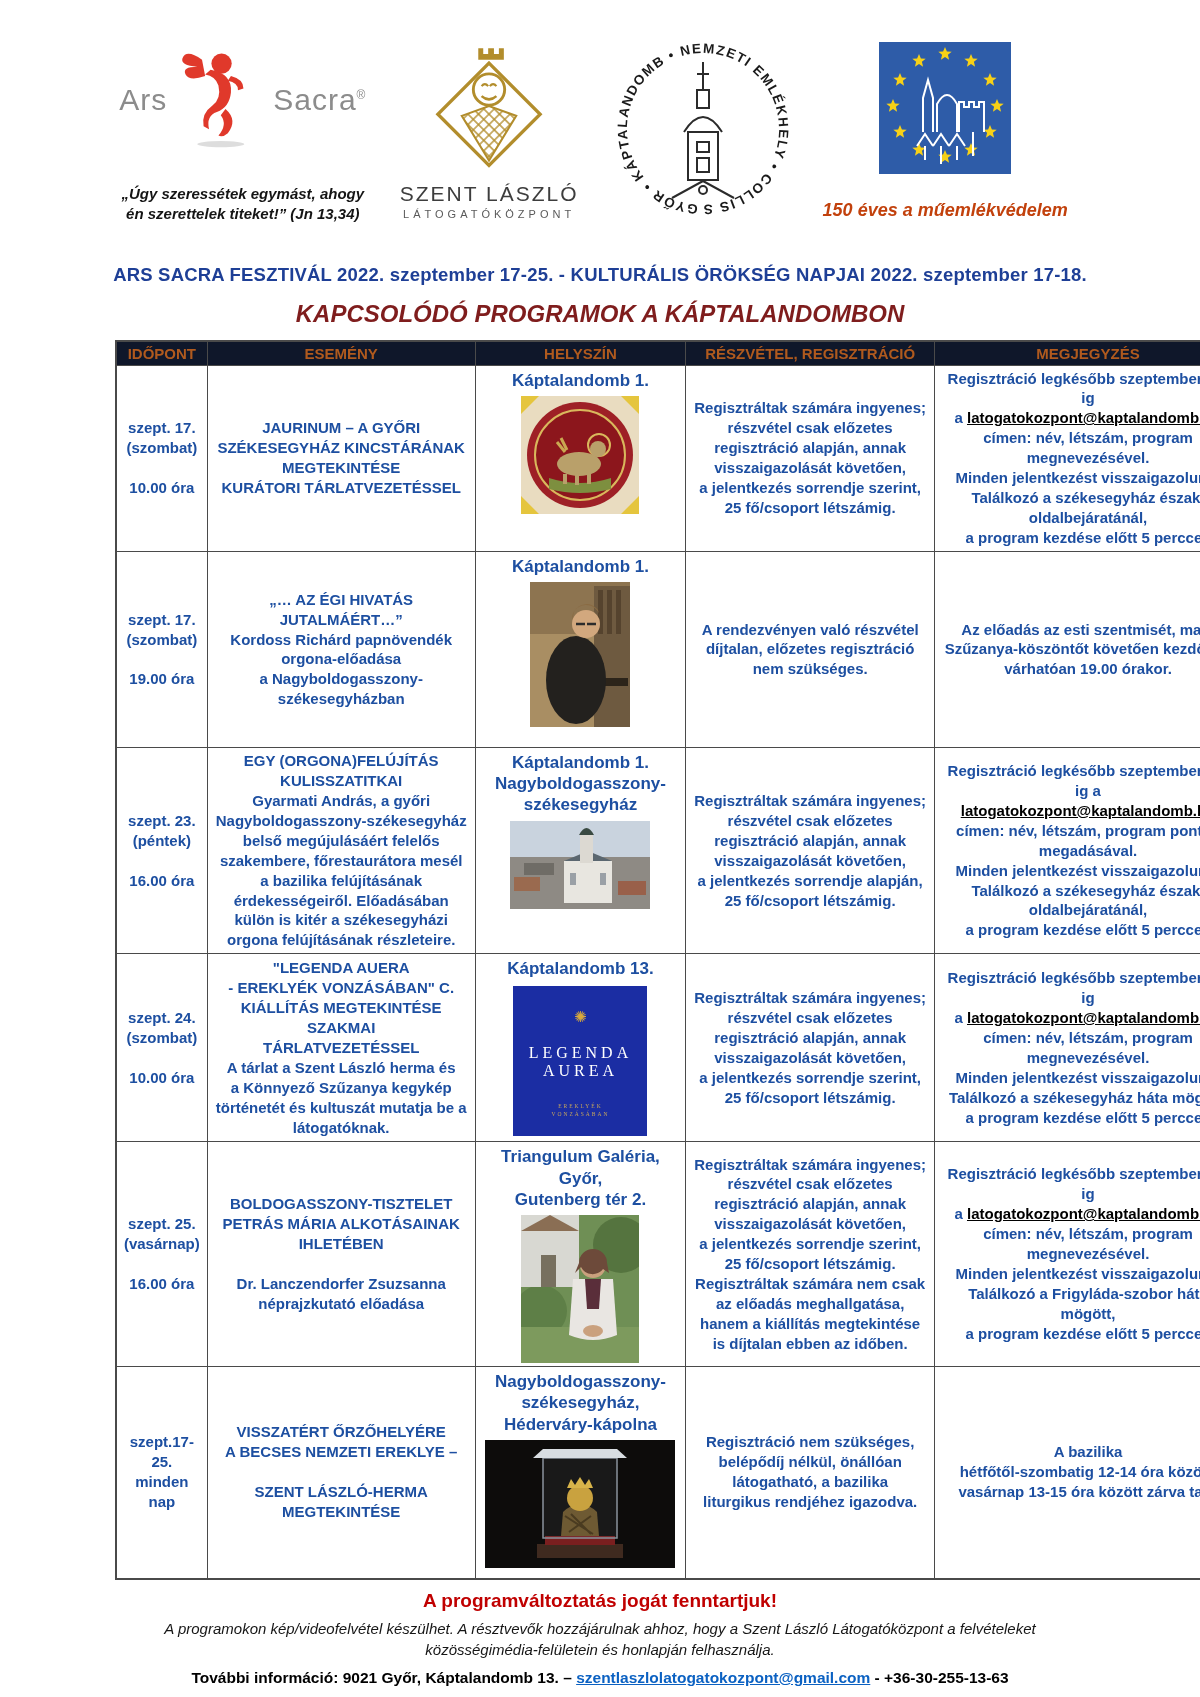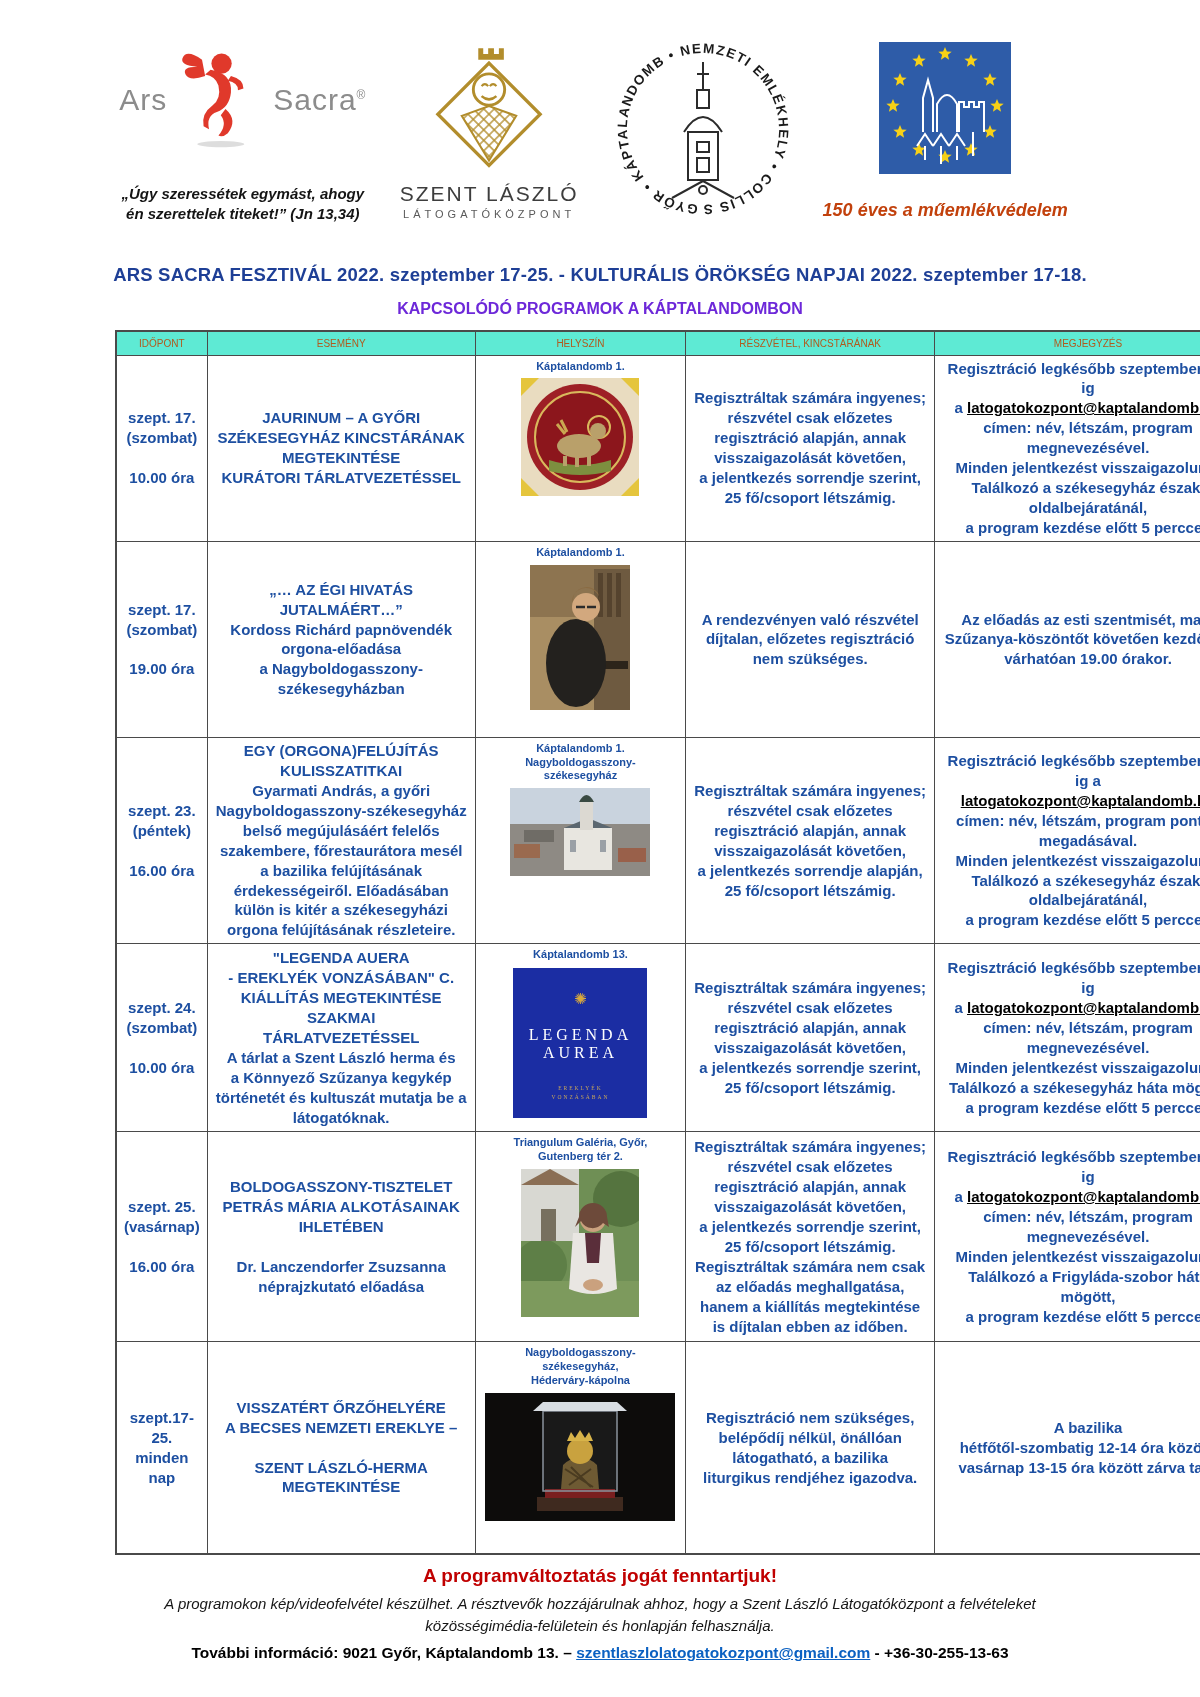--- a/index.html
+++ b/index.html
@@ -23,31 +23,31 @@
   .szl-word2 { font-size:11px; letter-spacing:4px; color:#5a5a5a; margin-top:2px; }
 
   .seal-block { width:230px; padding-top:4px; }
 
   .eu-block { width:300px; padding-top:8px; }
   .eu-caption { margin-top:22px; font-size:18px; font-weight:bold; font-style:italic; color:#c2410c; }
 
   
   .title { text-align:center; font-size:18.5px; font-weight:bold; color:#1e3f96;
            margin-top:26px; letter-spacing:.2px; }
-  .subtitle { text-align:center; font-size:16px; font-weight:bold; color:#6d28d9; margin-top:14px; }
+  .subtitle { text-align:center; font-size:24px; font-weight:bold; color:#7f1d1d; margin-top:14px;font-style:italic; }
 
   
   table.prog { border-collapse:collapse; table-layout:fixed; width:1128px; margin:12px 0 0 37px;
                border:2px solid #4a4a4a; }
   table.prog th, table.prog td { border:1px solid #4a4a4a; }
-  th.hd { color:#b05a1e; font-size:10px; font-weight:normal; height:24px; background:#5eead4; }
+  th.hd { color:#b05a1e; font-size:15px; font-weight:bold; height:24px; background:#0f172a; }
   td { vertical-align:middle; text-align:center; padding:3px 6px; }
   td.col-helyszin { vertical-align:top; padding-top:4px; }
   .cell-text { font-size:15px; font-weight:bold; color:#1d4fa1; line-height:1.33; white-space:pre-line; }
-  .loc-label { font-size:11px; font-weight:bold; color:#1d4fa1; line-height:1.25; white-space:pre-line; }
+  .loc-label { font-size:17px; font-weight:bold; color:#1d4fa1; line-height:1.25; white-space:pre-line; }
   a.cell-link { color:#000000; text-decoration:underline; }
   .ph { margin:5px auto 0; display:flex; justify-content:center; }
   .ph svg { display:block; }
 
   
   .cover { width:134px; height:150px; margin:6px auto 0; background:#1b2da3; color:#fff;
            display:flex; flex-direction:column; align-items:center; font-family:"Liberation Serif", serif; }
   .cover .sun { color:#d9a93c; font-size:15px; margin-top:22px; }
   .cover .t1 { margin-top:18px; font-size:16px; letter-spacing:4px; }
   .cover .t2 { font-size:16px; letter-spacing:4px; }
@@ -197,21 +197,21 @@
         <col style="width:23.8%">
         <col style="width:18.7%">
       <col style="width:22.1%">
         <col style="width:27.3%">
     </colgroup>
     <thead>
         <tr>
           <th class="hd">IDŐPONT</th>
           <th class="hd">ESEMÉNY</th>
           <th class="hd">HELYSZÍN</th>
-          <th class="hd">RÉSZVÉTEL, KINCSTÁRÁNAK</th>
+          <th class="hd">RÉSZVÉTEL, REGISZTRÁCIÓ</th>
           <th class="hd">MEGJEGYZÉS</th>
         </tr>
       </thead>
     <tbody>
         <tr>
           <td class="col-idopont" style="height: 168px;">
             <div class="cell-text">szept. 17.
 (szombat)
 
 10.00 óra</div>

